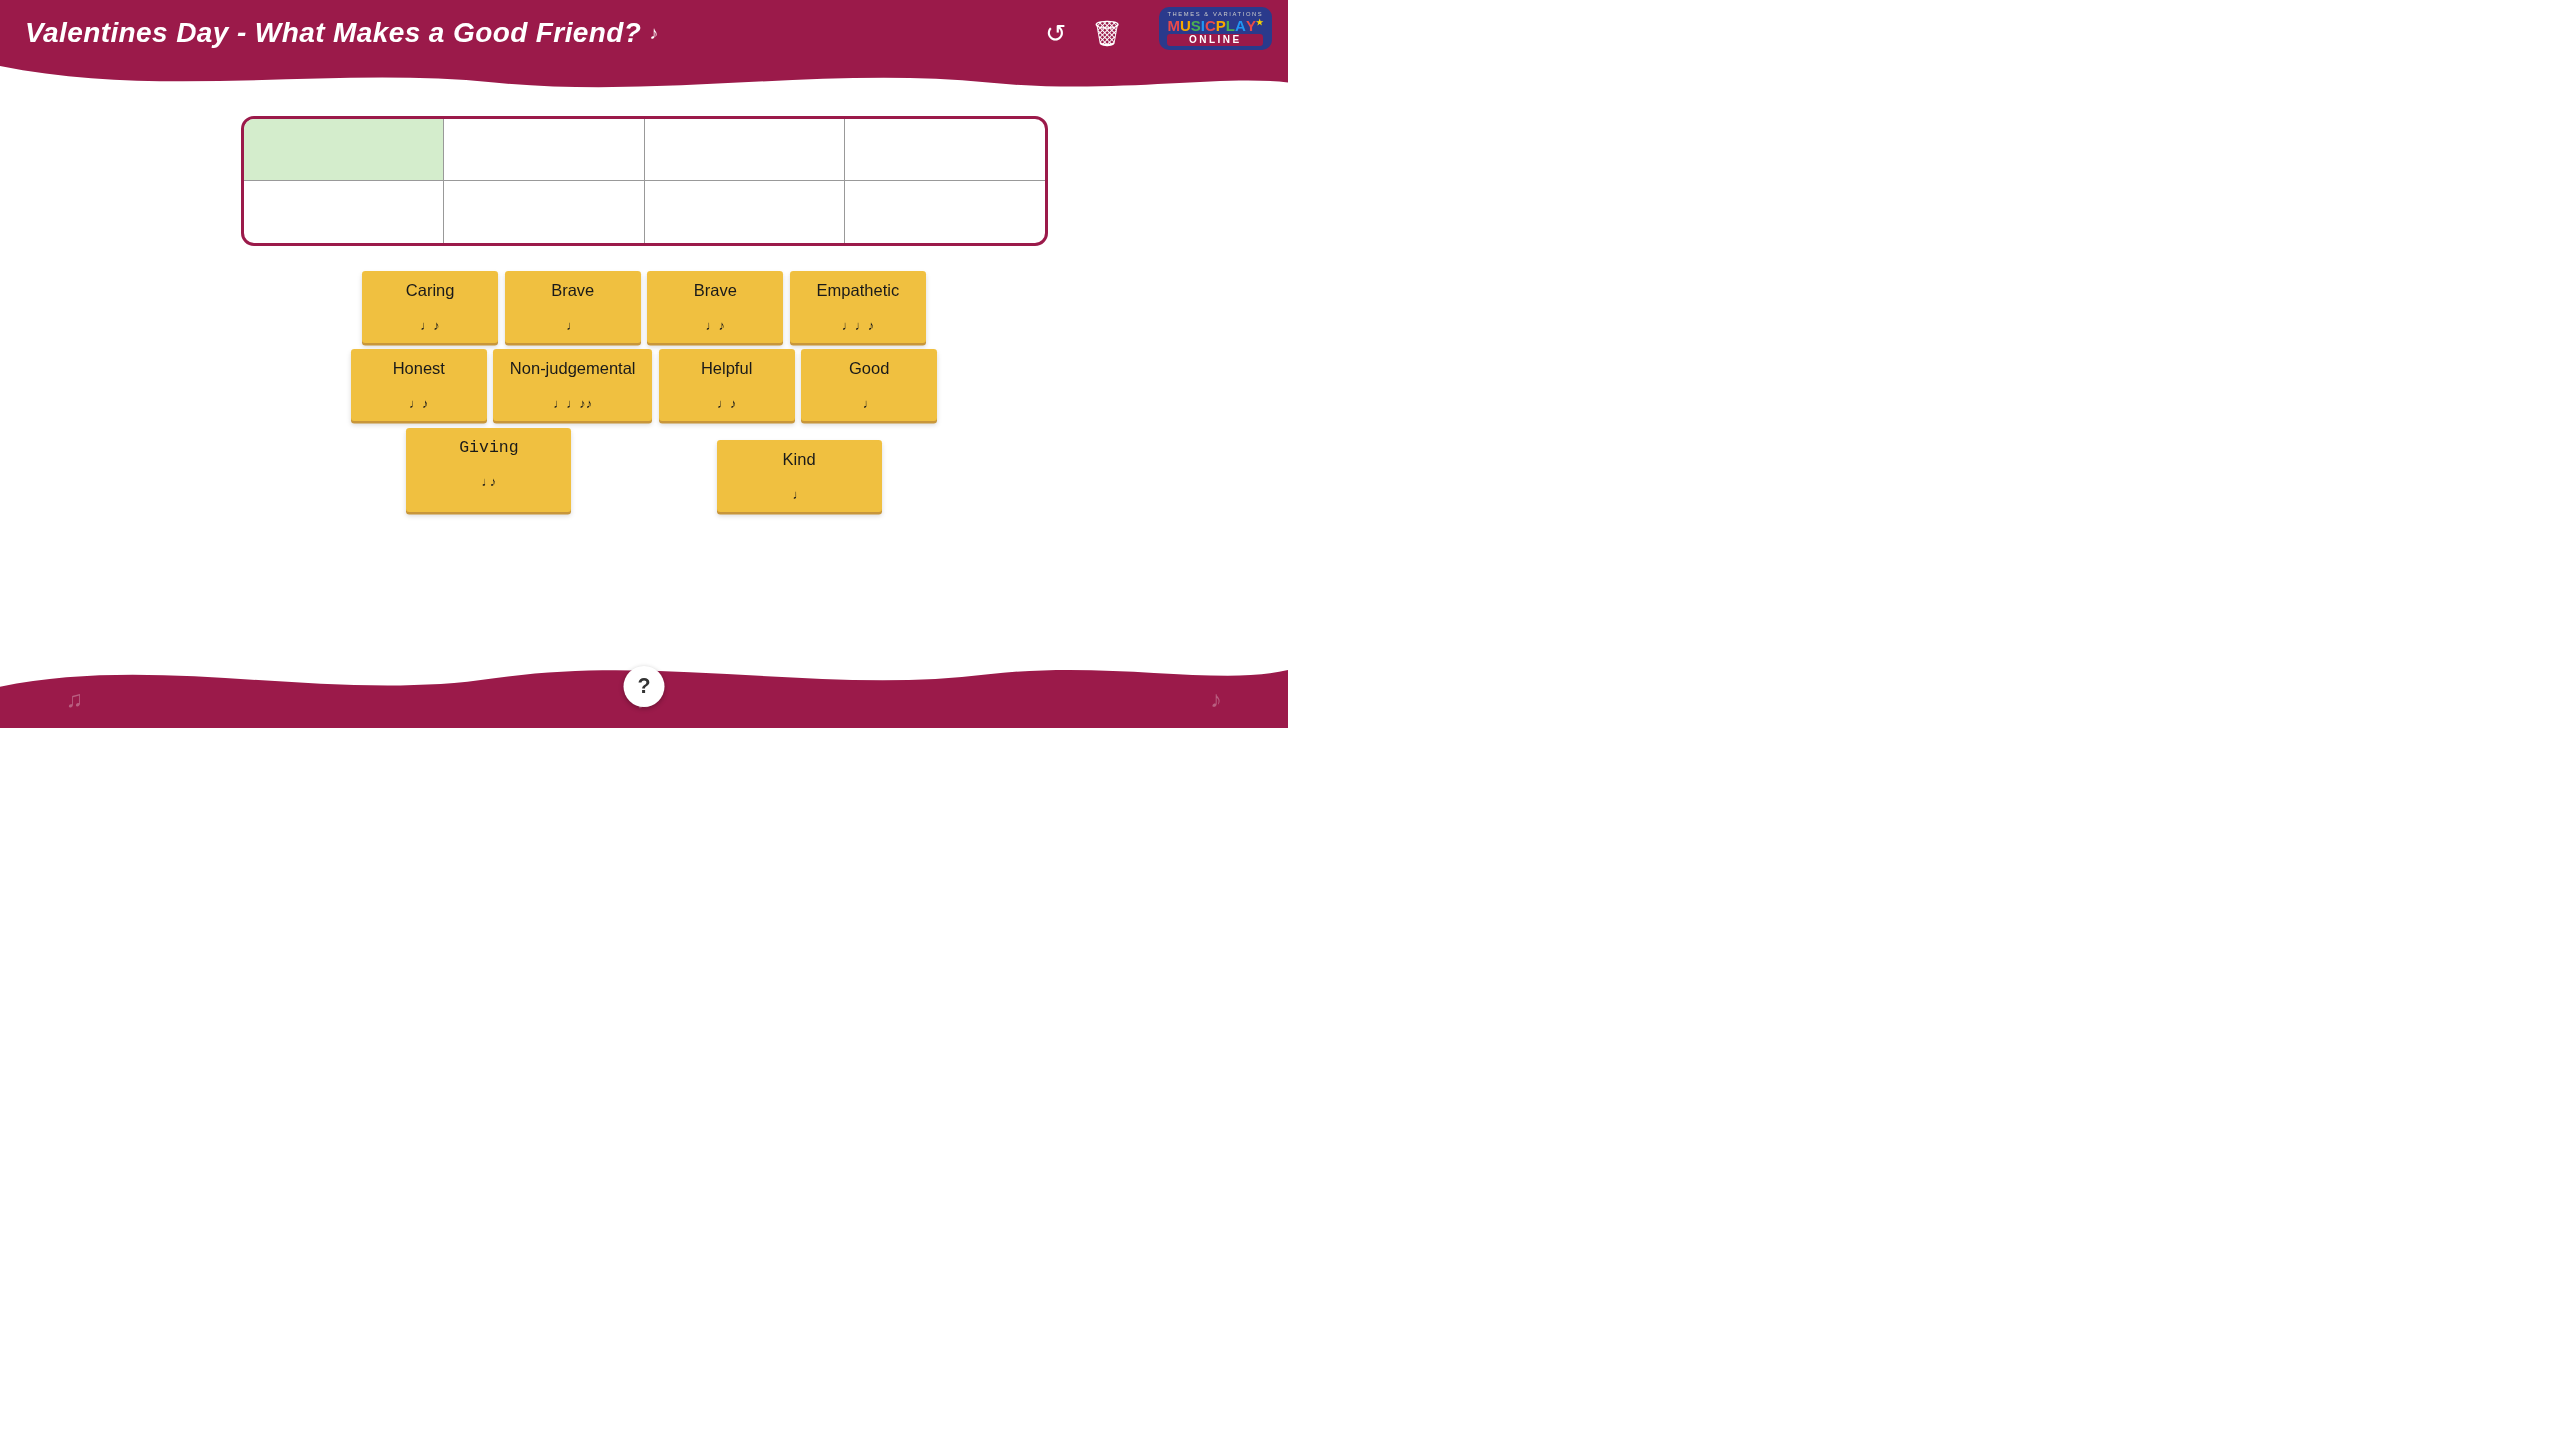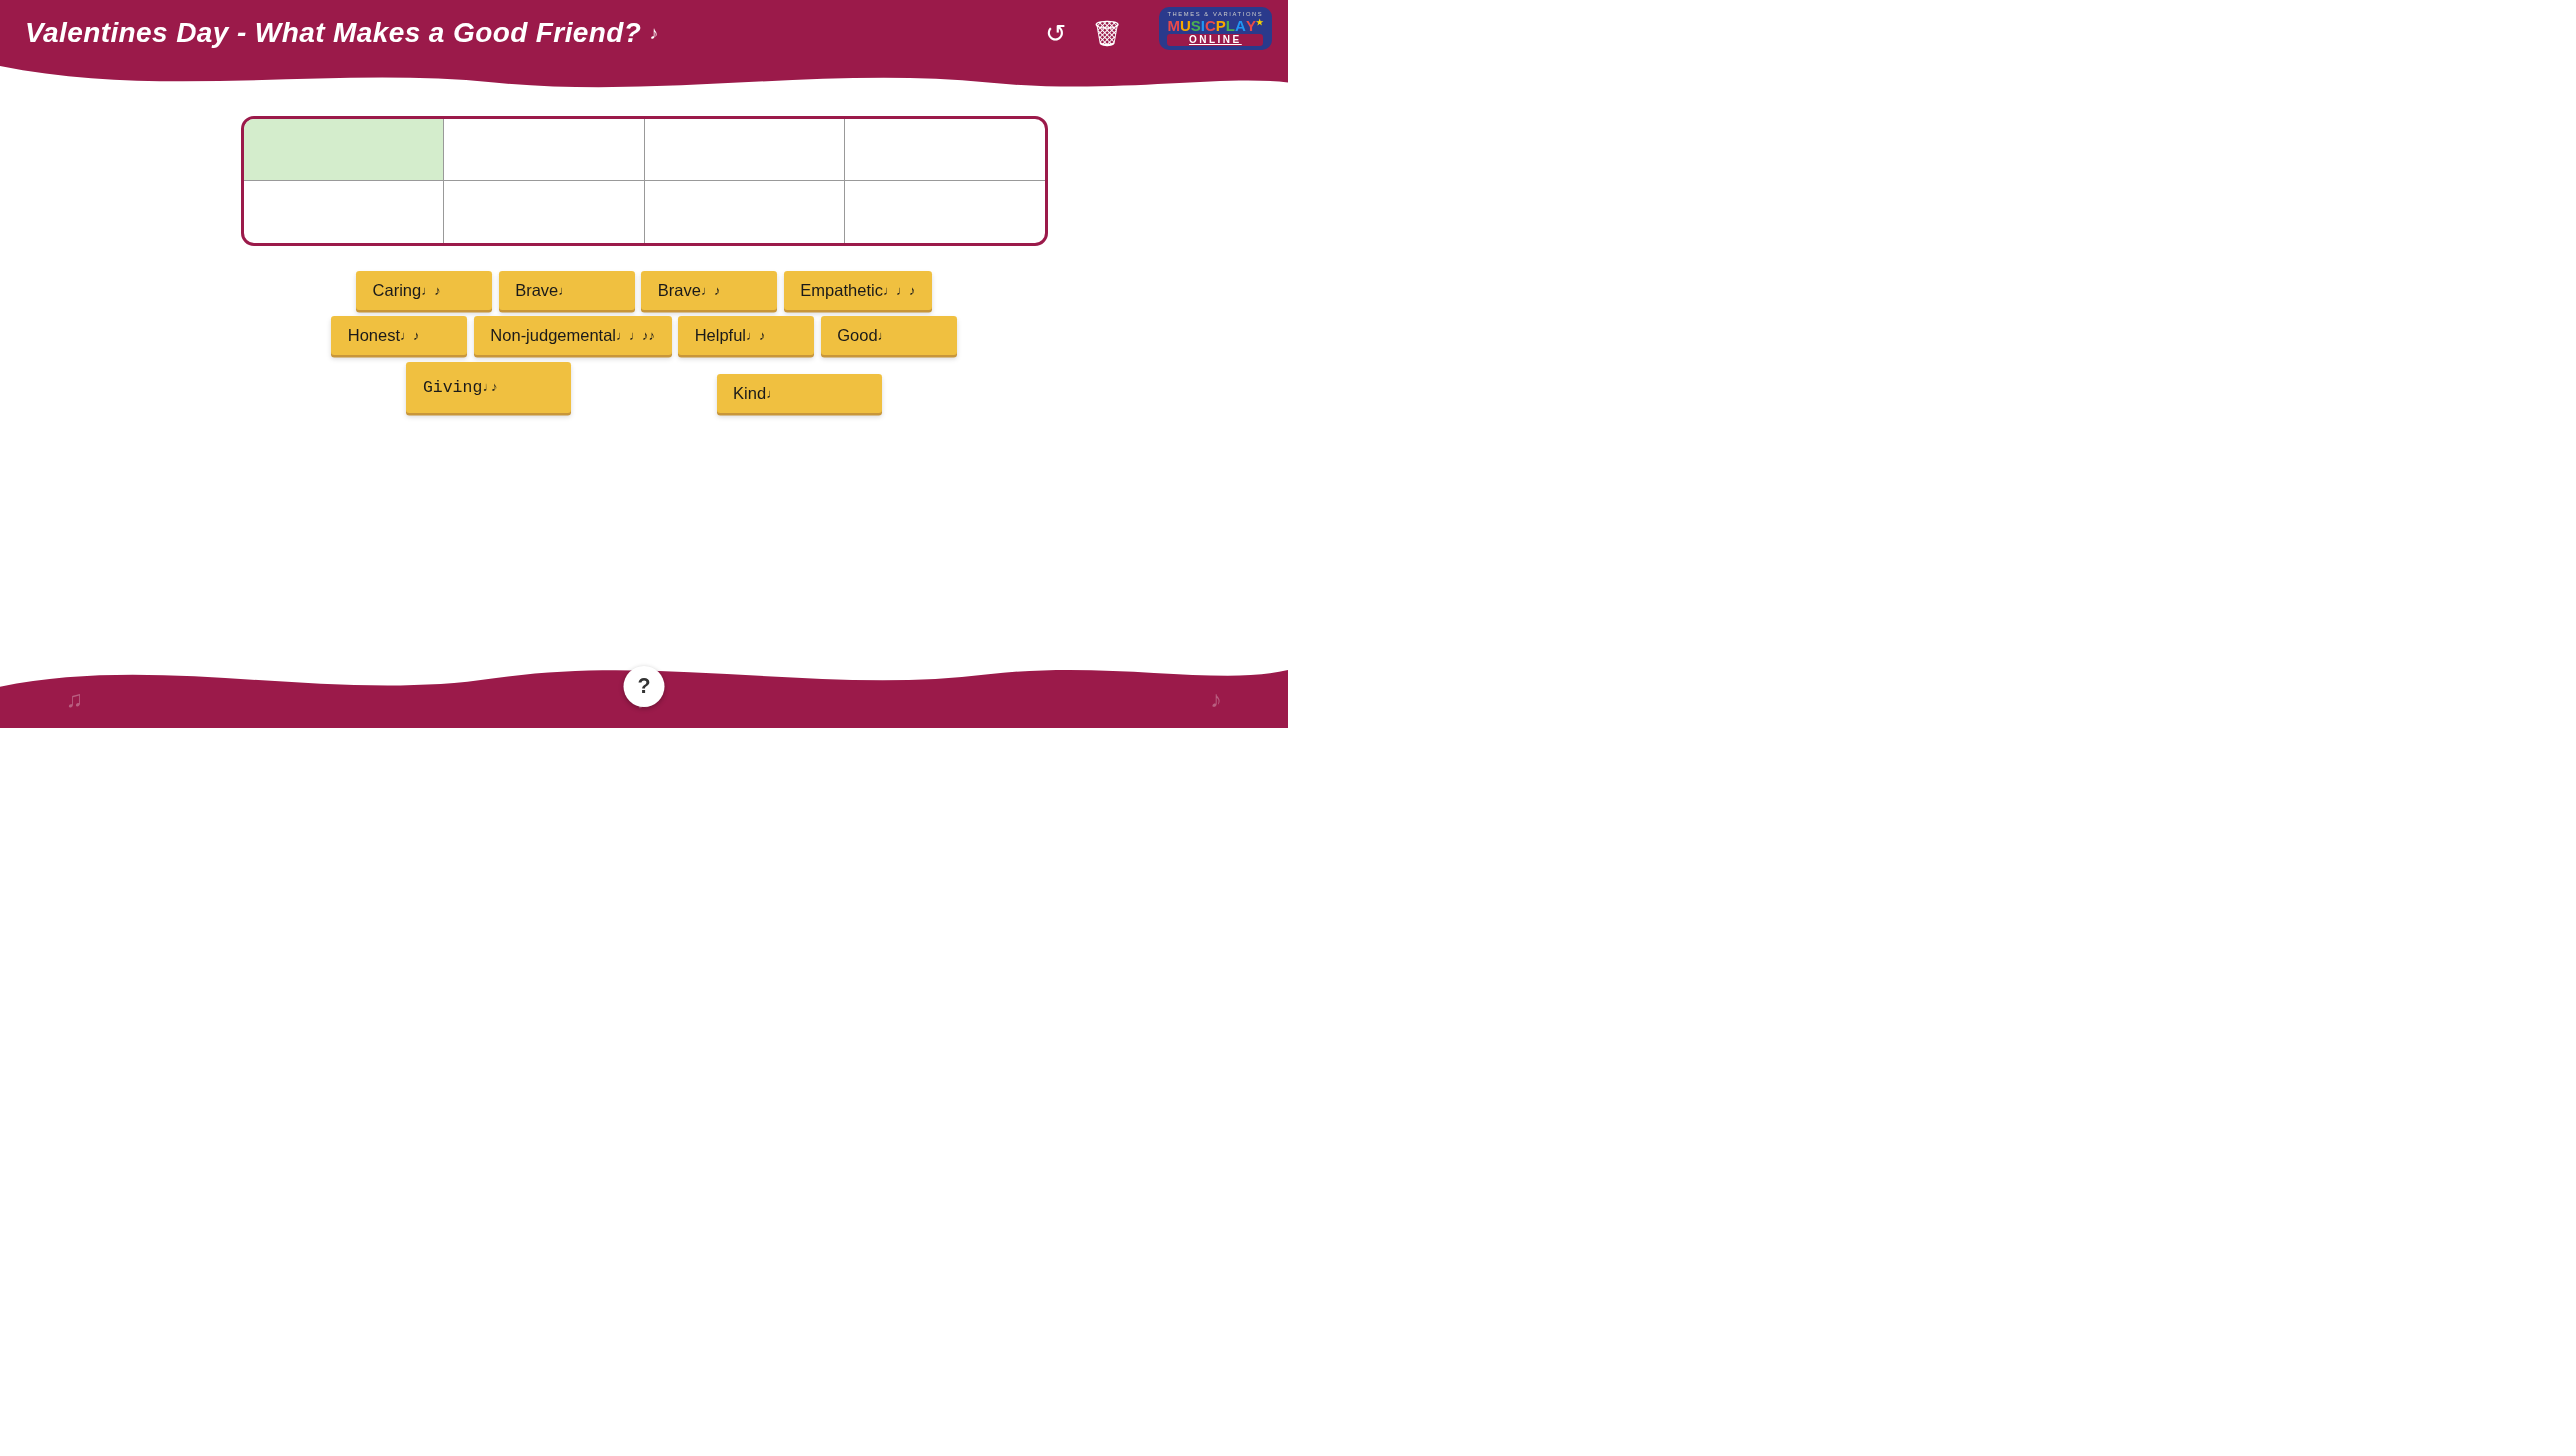--- a/index.html
+++ b/index.html
@@ -96,21 +96,20 @@
     .logo-online {
       color: #fff;
       font-size: 10px;
       font-weight: 900;
       letter-spacing: 2.5px;
       background: #9b1a4a;
       width: 100%;
       text-align: center;
       border-radius: 3.3px;
       padding: 0.8px 3.3px;
-      text-decoration: underline;
     }
 
     
     .wave-top {
       width: 100%;
       height: 33px;
       position: relative;
       overflow: hidden;
     }
 
@@ -176,22 +175,23 @@
 
     .tile {
       background: #f0c040;
       border: none;
       border-radius: 3.3px;
       padding: 10px 16.5px;
       min-width: 136px;
       text-align: left;
       cursor: pointer;
       display: flex;
-      align-items: center;
-      gap: 0;
+      flex-direction: column;
+      align-items: center;
+      gap: 18px;
       box-shadow: 0 2.5px 0 #c8963a, 0 3.3px 5px rgba(0,0,0,0.15);
     }
 
     .tile-label {
       font-size: 16.5px;
       font-weight: 500;
       color: #1a1a1a;
     }
 
     .tile-note {

